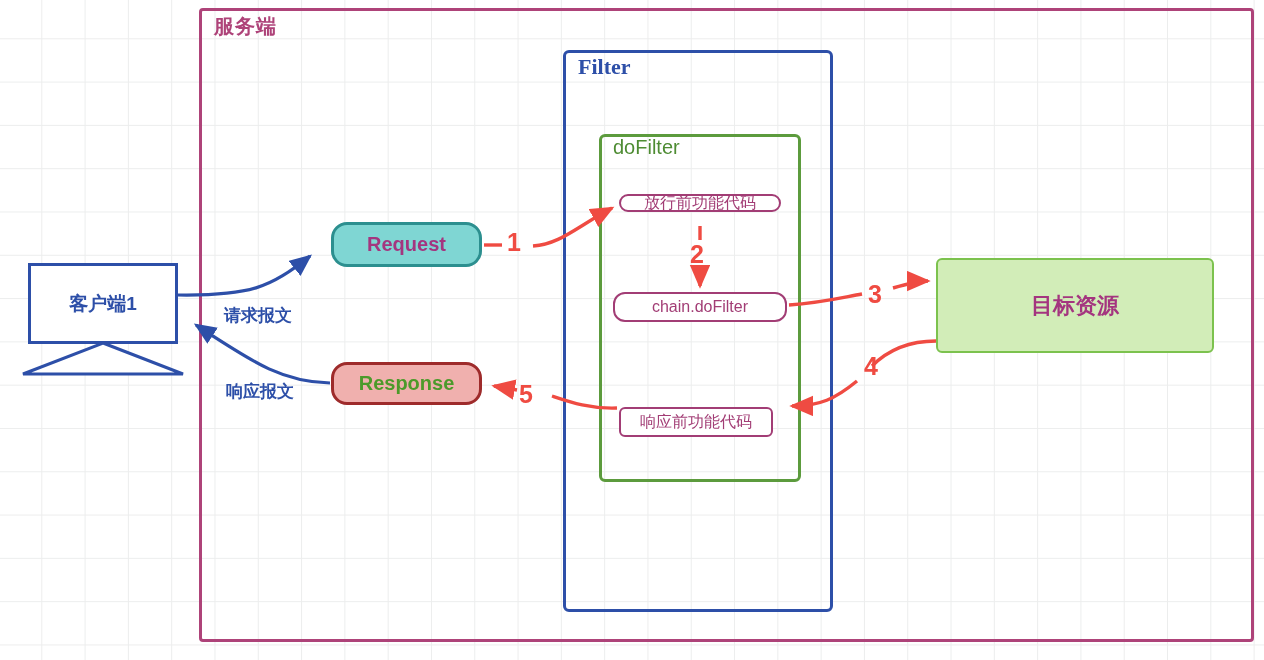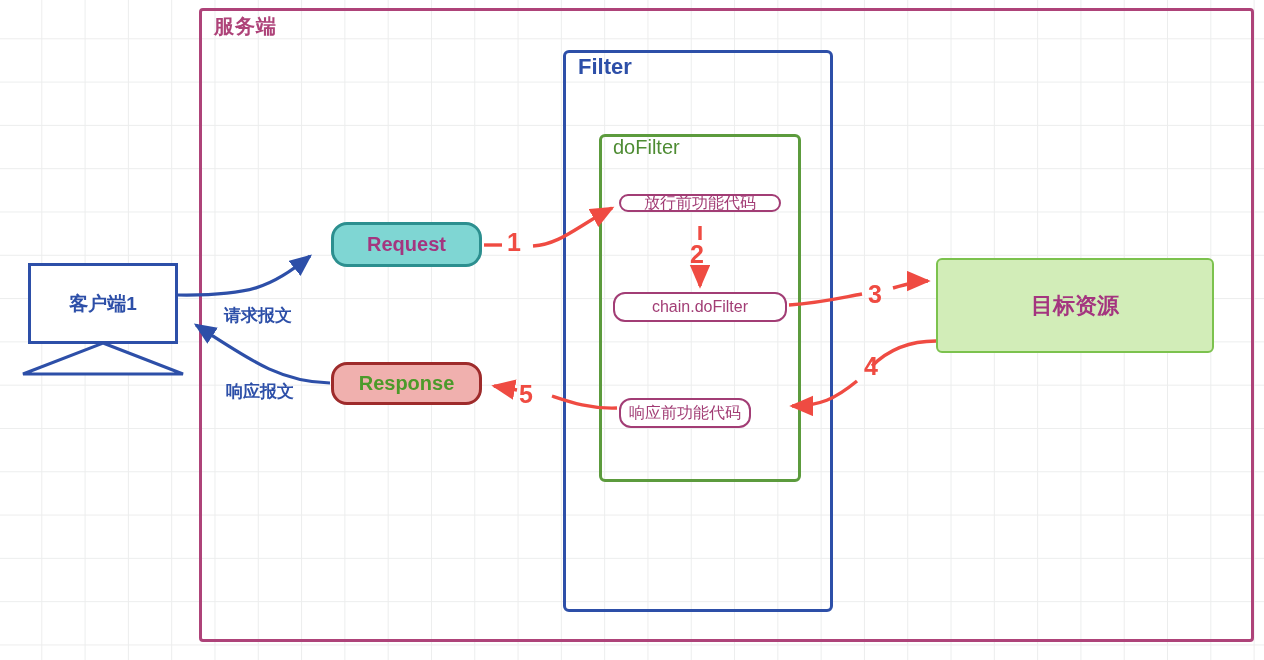--- a/index.html
+++ b/index.html
@@ -73,20 +73,21 @@
     border-radius: 6px;
     background: transparent;
   }
   #filter-title {
     position: absolute;
     left: 578px;
     top: 54px;
     font-size: 22px;
     font-weight: bold;
     color: #2d4fa8;
+    font-family: Liberation Serif, serif;
   }
 
   
   #dofilter-container {
     left: 599px;
     top: 134px;
     width: 202px;
     height: 348px;
     border: 3px solid #5c9b3d;
     border-radius: 6px;
@@ -104,21 +105,21 @@
   
   .pill {
     border: 2px solid #a23d75;
     border-radius: 12px;
     background: #ffffff;
     color: #a23d75;
     font-size: 16px;
   }
   #node-before { left: 619px; top: 194px; width: 162px; height: 18px; }
   #node-chain  { left: 613px; top: 292px; width: 174px; height: 30px; }
-  #node-after  { left: 619px; top: 398px; width: 132px; height: 30px; }
+  #node-after  { left: 619px; top: 407px; width: 154px; height: 30px; border-radius: 6px; }
 
   
   #client-screen {
     left: 28px;
     top: 263px;
     width: 150px;
     height: 81px;
     border: 3px solid #2d4fa8;
     background: #ffffff;
     color: #2d4fa8;

